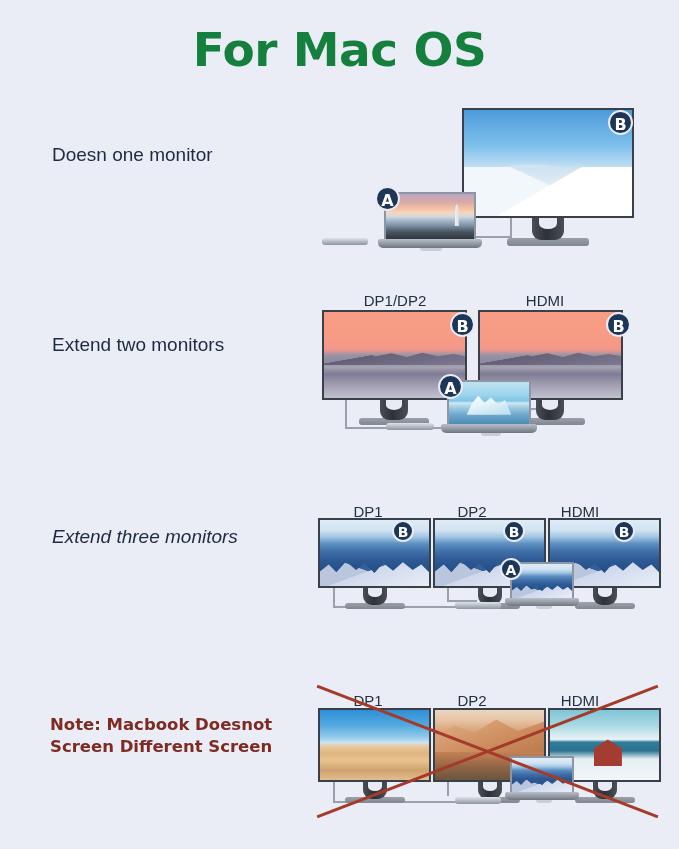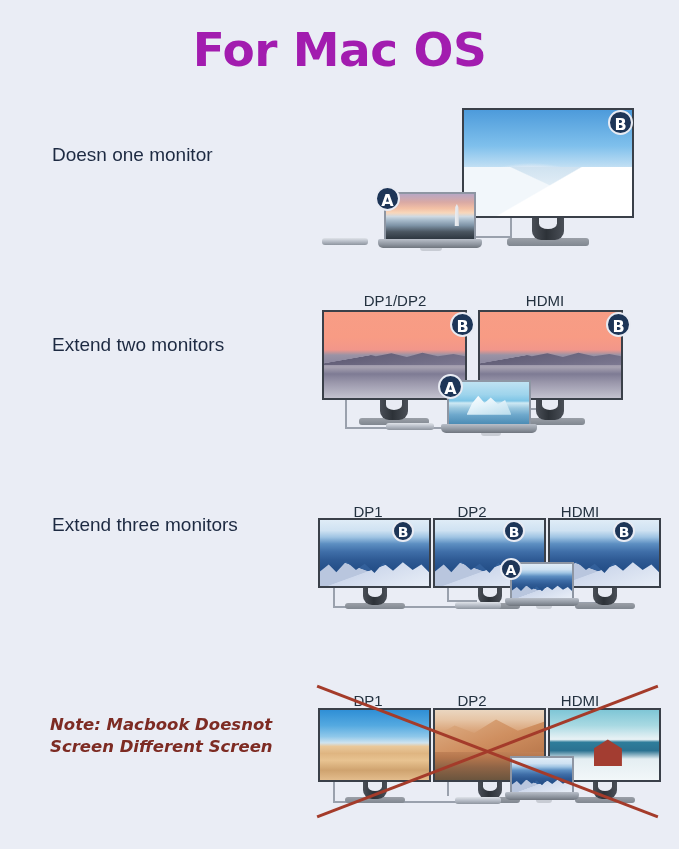--- a/index.html
+++ b/index.html
@@ -21,21 +21,21 @@
   
   #page-title {
     position: absolute;
     left: 0;
     top: 22px;
     width: 679px;
     text-align: center;
     font-size: 47px;
     font-weight: bold;
     letter-spacing: -0.5px;
-    color: #a21caf;
+    color: #15803d;
     font-family: "DejaVu Sans", sans-serif;
   }
 
   
   .section {
     position: absolute;
     left: 0;
     width: 679px;
   }
   .section-label {
@@ -359,21 +359,21 @@
         <div class="lap-screen sc-iceberg"></div>
       </div>
       <div class="lap-base" style="left:-6px; top:44px; width:96px; height:9px;"></div>
       <div class="lap-keys" style="left:2px; top:45px; width:80px; height:4px;"></div>
       <div class="lap-notch" style="left:34px; top:53px; width:20px; height:3px;"></div>
     </div>
     <div class="badge" style="left:438px; top:94px;">A</div>
   </div>
 
   <div class="section" style="top:490px;height:140px;">
-    <div class="section-label" style="left:52px; top:24px;">Extend three monitors</div>
+    <div class="section-label" style="left:52px; top:36px;font-style:italic;">Extend three monitors</div>
 
     <div class="port-label" style="left:318px; top:13px; width:100px;">DP1</div>
     <div class="port-label" style="left:422px; top:13px; width:100px;">DP2</div>
     <div class="port-label" style="left:530px; top:13px; width:100px;">HDMI</div>
 
     <div class="cable-line" style="left:333px; top:95px; width:1.5px; height:22px;"></div>
     <div class="cable-line" style="left:333px; top:116px; width:130px; height:1.5px;"></div>
     <div class="cable-line" style="left:447px; top:95px; width:1.5px; height:16px;"></div>
     <div class="cable-line" style="left:447px; top:110px; width:30px; height:1.5px;"></div>
     <div class="hub" style="left:455px; top:112px; width:46px;"></div>
@@ -419,21 +419,21 @@
       </div>
       <div class="lap-base" style="left:-5px; top:36px; width:74px; height:8px;"></div>
       <div class="lap-keys" style="left:2px; top:37px; width:60px; height:3px;"></div>
       <div class="lap-notch" style="left:26px; top:44px; width:16px; height:3px;"></div>
     </div>
     <div class="badge small" style="left:500px; top:68px;">A</div>
   </div>
 
   <div class="section" style="top:680px;height:160px;">
 
-    <div id="note-text" style="position:absolute; left:50px; top:34px;font-style:italic;">
+    <div id="note-text" style="position:absolute; left:50px; top:34px;">
       <span>Note: Macbook Doesn</span><b>ot</b><br>
       <span>Screen Different Screen</span><br>
     </div>
 
     <div class="port-label" style="left:318px; top:12px; width:100px;">DP1</div>
     <div class="port-label" style="left:422px; top:12px; width:100px;">DP2</div>
     <div class="port-label" style="left:530px; top:12px; width:100px;">HDMI</div>
 
     <div class="cable-line" style="left:333px; top:100px; width:1.5px; height:22px;"></div>
     <div class="cable-line" style="left:333px; top:121px; width:130px; height:1.5px;"></div>

